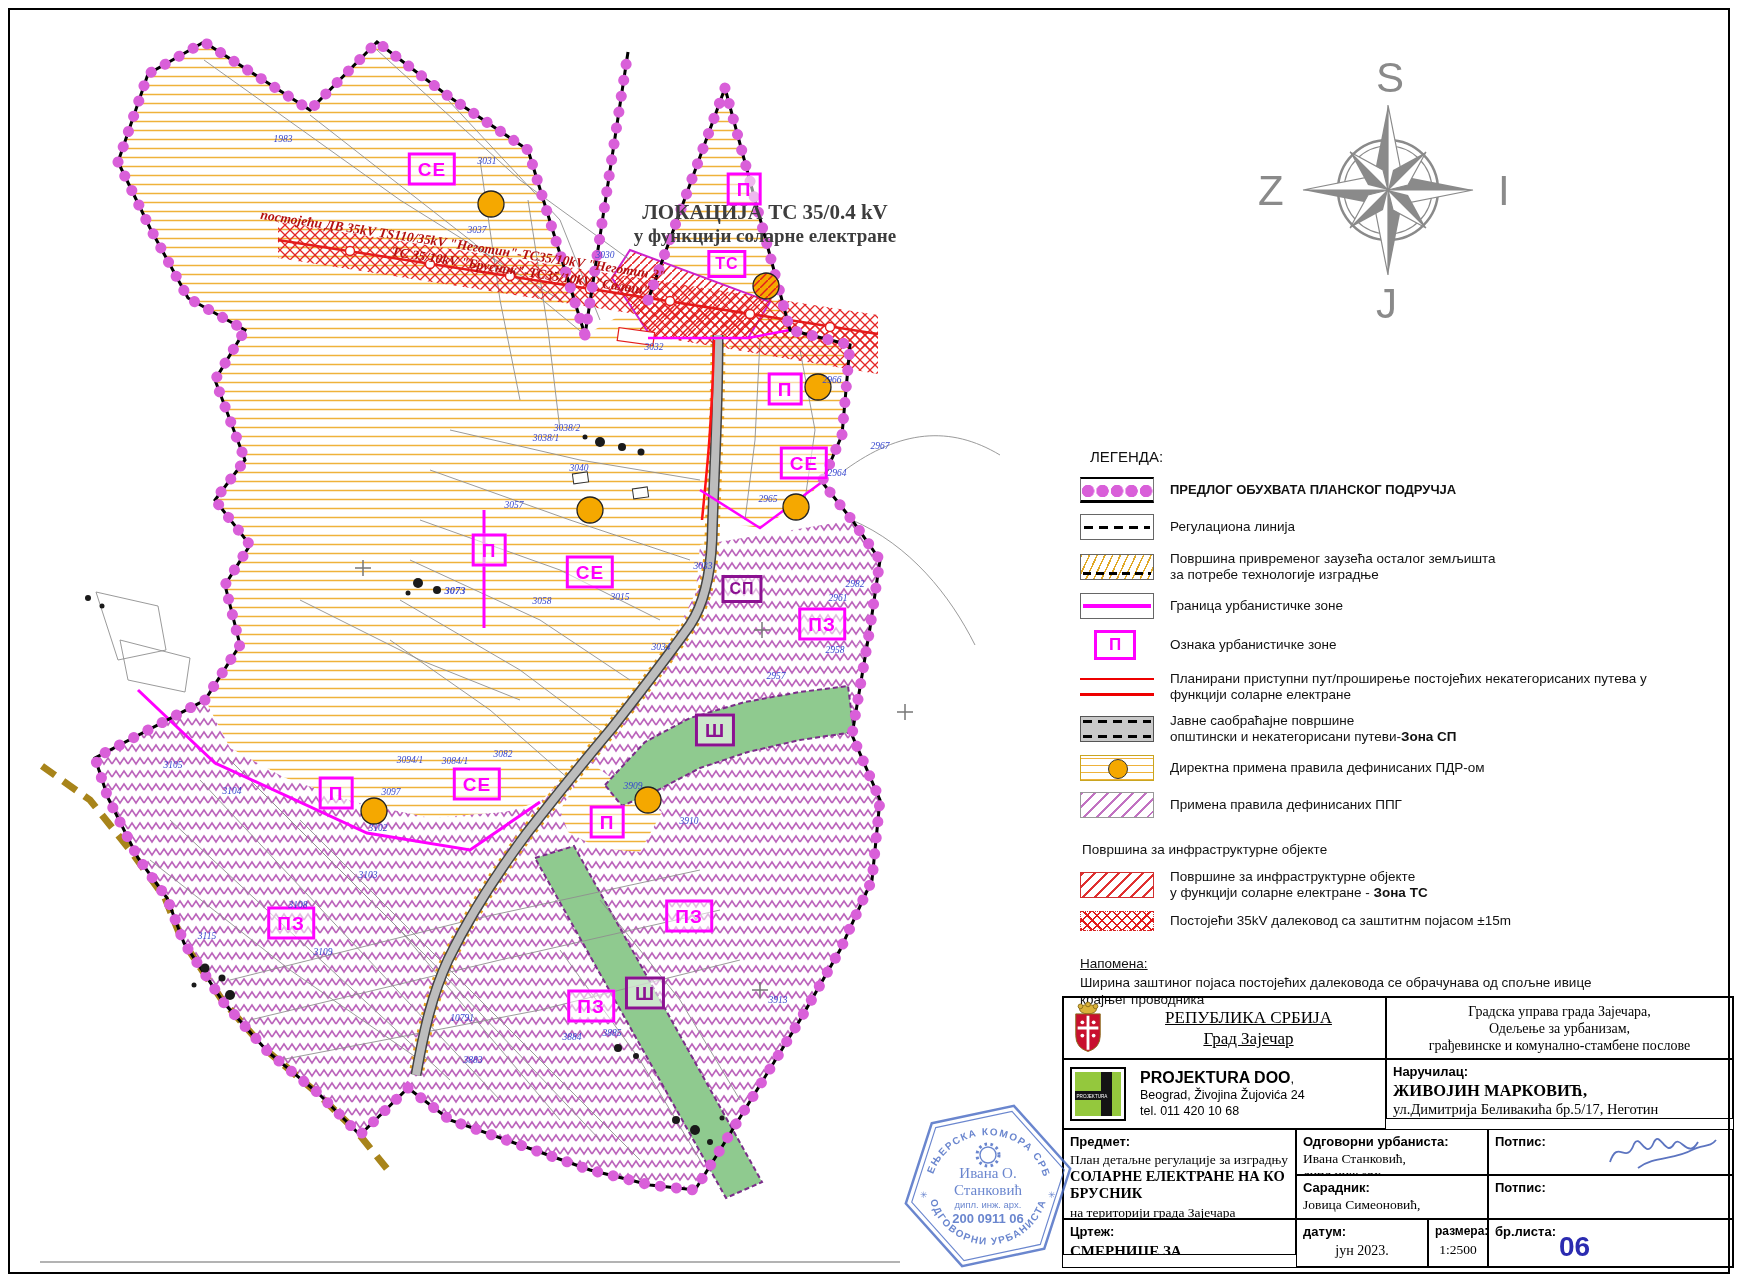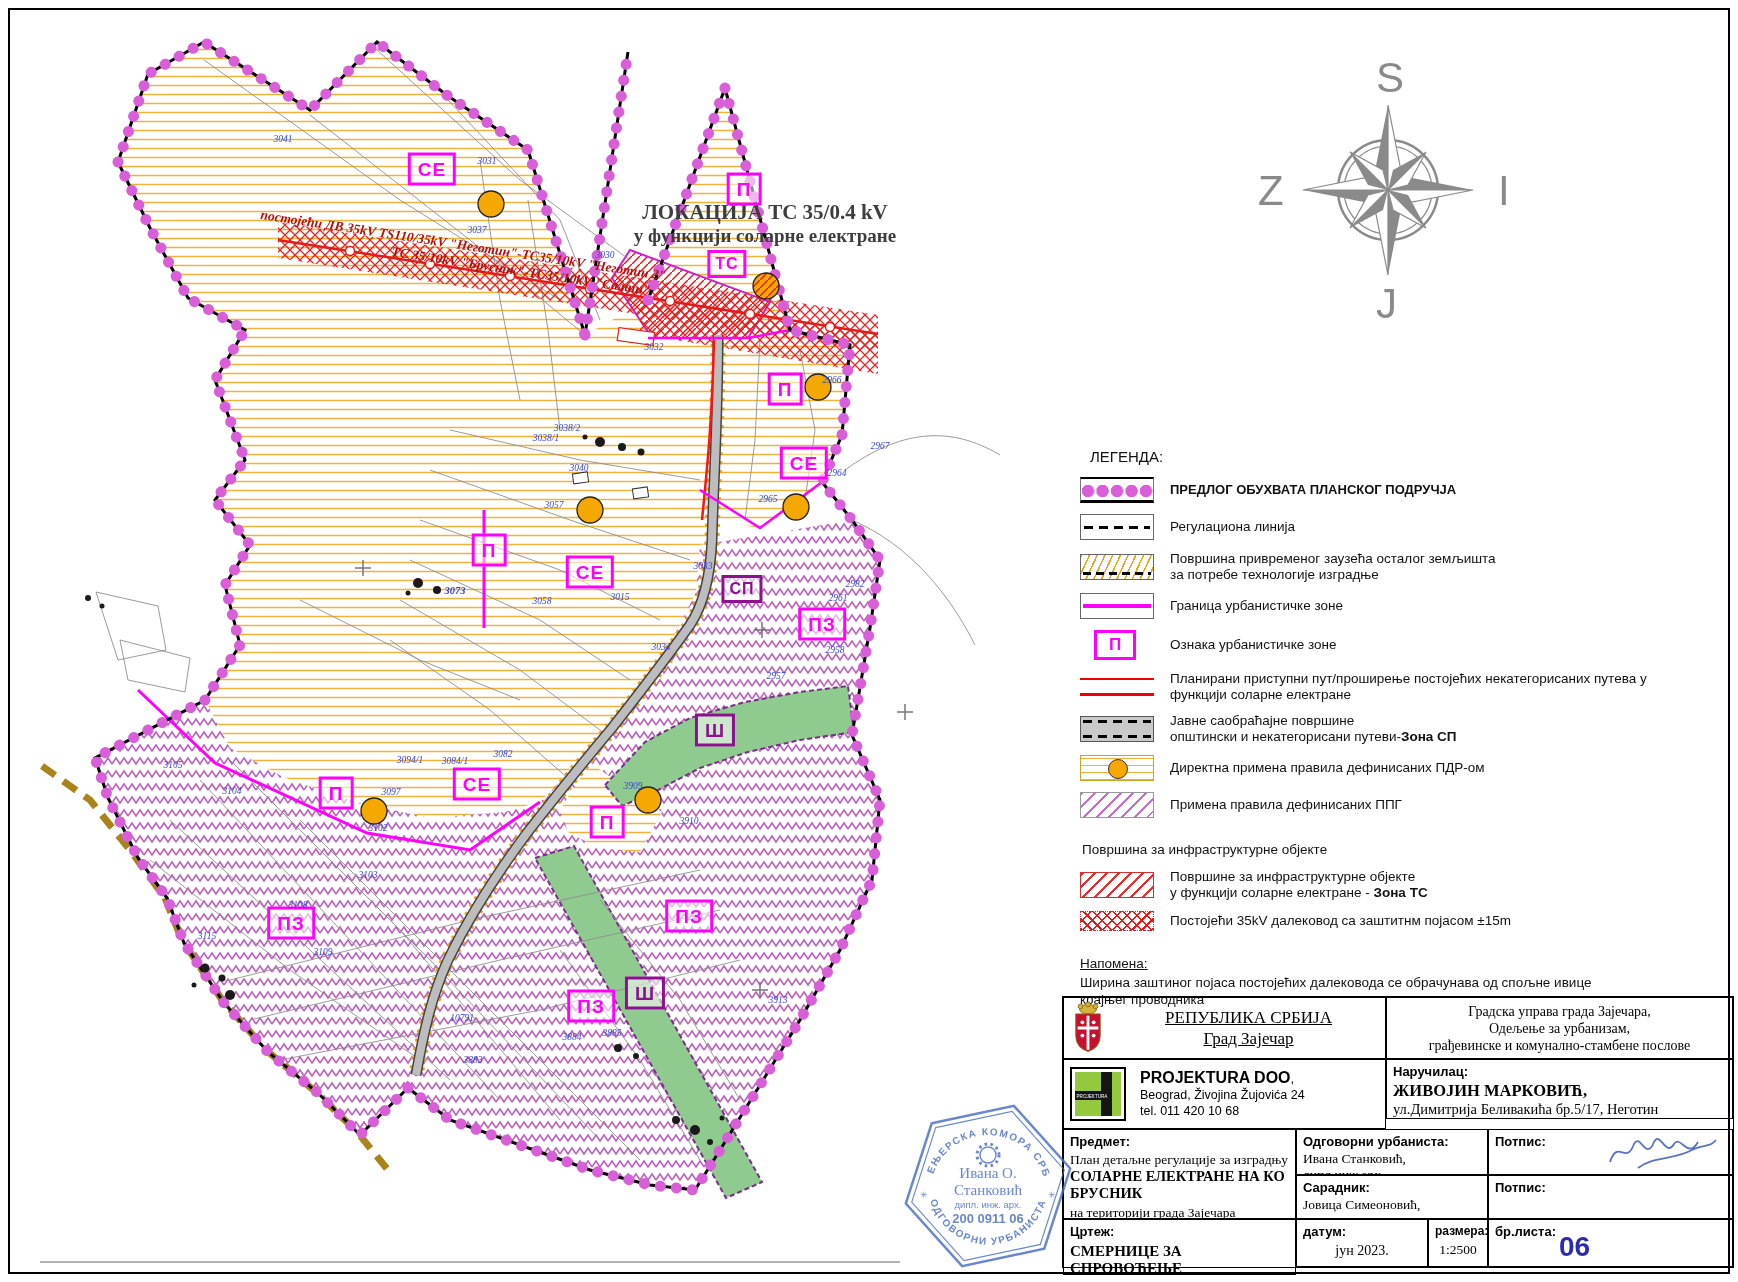--- a/index.html
+++ b/index.html
@@ -266,29 +266,29 @@
       <div class="zl dark" style="left: 715px; top: 730px;">Ш</div>
       <div class="zl " style="left: 477px; top: 784px;">СЕ</div>
       <div class="zl " style="left: 336px; top: 793px;">П</div>
       <div class="zl " style="left: 607px; top: 822px;">П</div>
       <div class="zl " style="left: 291px; top: 923px;">ПЗ</div>
       <div class="zl " style="left: 689px; top: 916px;">ПЗ</div>
       <div class="zl dark" style="left: 645px; top: 993px;">Ш</div>
       <div class="zl " style="left: 591px; top: 1006px;">ПЗ</div>
     </div>
   <div id="parcel-numbers">
-      <div class="pn" style="left: 283px; top: 139px;">3041</div>
+      <div class="pn" style="left: 283px; top: 139px;">1983</div>
       <div class="pn" style="left: 487px; top: 161px;">3031</div>
       <div class="pn" style="left: 477px; top: 230px;">3037</div>
       <div class="pn" style="left: 605px; top: 255px;">3030</div>
       <div class="pn" style="left: 654px; top: 347px;">3032</div>
       <div class="pn" style="left: 567px; top: 428px;">3038/2</div>
       <div class="pn" style="left: 546px; top: 438px;">3038/1</div>
       <div class="pn" style="left: 579px; top: 468px;">3040</div>
-      <div class="pn" style="left: 554px; top: 505px;">3057</div>
+      <div class="pn" style="left: 514px; top: 505px;">3057</div>
       <div class="pn bold" style="left: 455px; top: 590px;">3073</div>
       <div class="pn" style="left: 542px; top: 601px;">3058</div>
       <div class="pn" style="left: 620px; top: 597px;">3015</div>
       <div class="pn" style="left: 703px; top: 566px;">3033</div>
       <div class="pn" style="left: 661px; top: 647px;">3034</div>
       <div class="pn" style="left: 832px; top: 380px;">2966</div>
       <div class="pn" style="left: 837px; top: 473px;">2964</div>
       <div class="pn" style="left: 768px; top: 499px;">2965</div>
       <div class="pn" style="left: 880px; top: 446px;">2967</div>
       <div class="pn" style="left: 855px; top: 584px;">2982</div>
@@ -478,21 +478,21 @@
         <path d="M6,32 C14,8 22,36 30,14 C36,2 42,32 50,12 C56,0 62,28 70,14 C76,4 84,30 94,12 M34,38 C50,26 70,30 88,20 C98,14 106,18 112,10" fill="none" stroke="#3f5cb5" stroke-width="1.8" opacity="0.85"></path>
       </svg>
     </div>
     <div class="cell" style="left:233px;top:178px;width:192px;height:44px;">
       <div class="lab">Сарадник:</div>
       <div class="serif" style="font-size:13.5px;margin-top:2px;">Јовица Симеоновић, дипл.инж.арх.</div>
     </div>
     <div class="cell" style="left:425px;top:178px;width:245px;height:44px;">
       <div class="lab">Потпис:</div>
     </div>
-    <div class="cell" style="left:0;top:222px;width:233px;height:56px;">
+    <div class="cell" style="left:0;top:222px;width:233px;height:36px;">
       <div class="lab">Цртеж:</div>
       <div class="serif" style="font-weight:bold;font-size:15px;margin-top:4px;">СМЕРНИЦЕ ЗА СПРОВОЂЕЊЕ</div>
     </div>
     <div class="cell" style="left:233px;top:222px;width:132px;height:48px;">
       <div class="lab">датум:</div>
       <div class="serif ctr" style="font-size:14px;margin-top:4px;">јун 2023.</div>
     </div>
     <div class="cell" style="left:365px;top:222px;width:60px;height:48px;">
       <div class="lab" style="font-size:12px;">размера:</div>
       <div class="serif ctr" style="font-size:13.5px;margin-top:4px;">1:2500</div>

